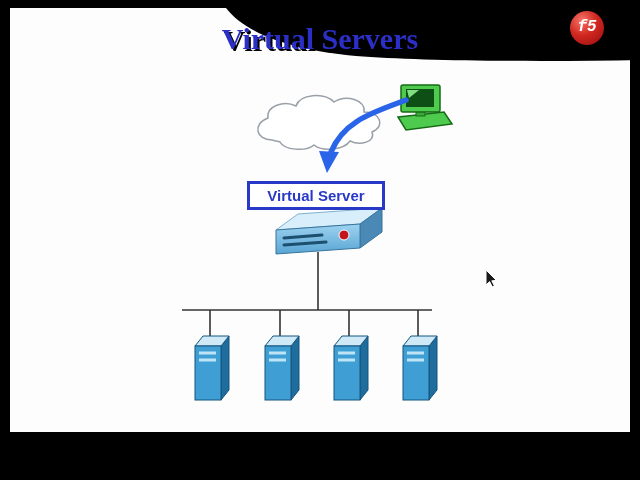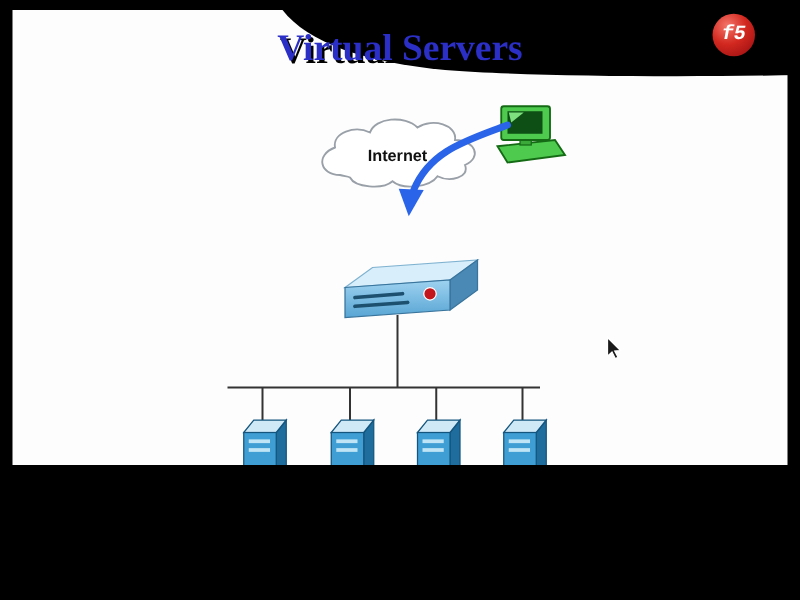--- a/index.html
+++ b/index.html
@@ -1,16 +1,16 @@
 <!DOCTYPE html>
 <html><head>
 <meta charset="utf-8">
 <style>
   html,body{margin:0;padding:0;background:#000;}
-  #stage{position:relative;width:640px;height:372px;background:#000;overflow:hidden;
+  #stage{position:relative;width:640px;height:432px;background:#000;overflow:hidden;
          font-family:"Liberation Sans",sans-serif;}
   
   .slide{position:absolute;left:10px;top:8px;width:620px;height:439px;background:#fdfdfd;}
   
   .gfx{position:absolute;left:0;top:0;z-index:1;}
   
   .title{position:absolute;left:180px;top:22px;width:280px;z-index:2;text-align:center;
          font-family:"Liberation Serif",serif;font-weight:bold;font-size:30px;color:#2b2fc6;
          text-shadow:2px 2px 0 #000;}
   
@@ -122,22 +122,24 @@
       <path d="M0 0 L0 15 L3.6 11.6 L6.2 16.8 L8.4 15.8 L5.8 10.8 L10.4 10.4 Z" fill="#1a1a1a" stroke="#ffffff" stroke-width="1"></path>
     </g>
   </svg>
 
   <div class="title">Virtual Servers</div>
 
   <div class="f5logo">
     <span>f5</span>
   </div>
 
-  <div class="cloudlabel">Internet</div>
 
+  <div class="vsbox">
+    <span>Virtual Server</span>
+  </div>
 
   <div class="ybar">
     <div class="penbtn">
       <span class="glyph">✎</span>
     </div>
   </div>
 
 </div>
 
 </body></html>

